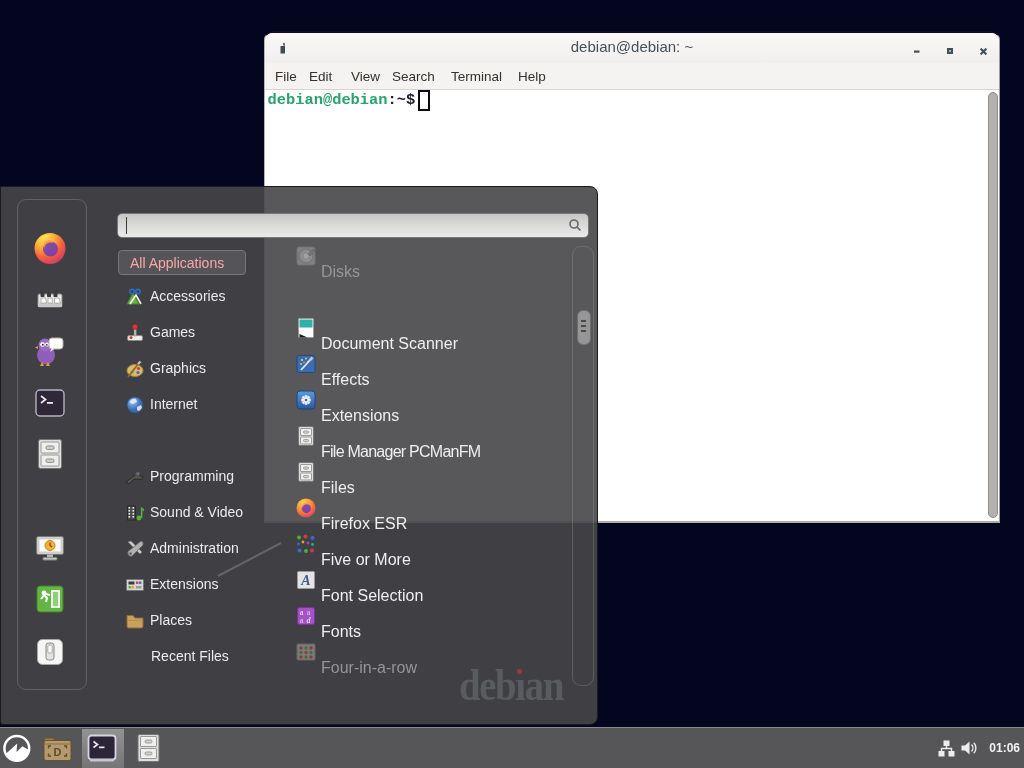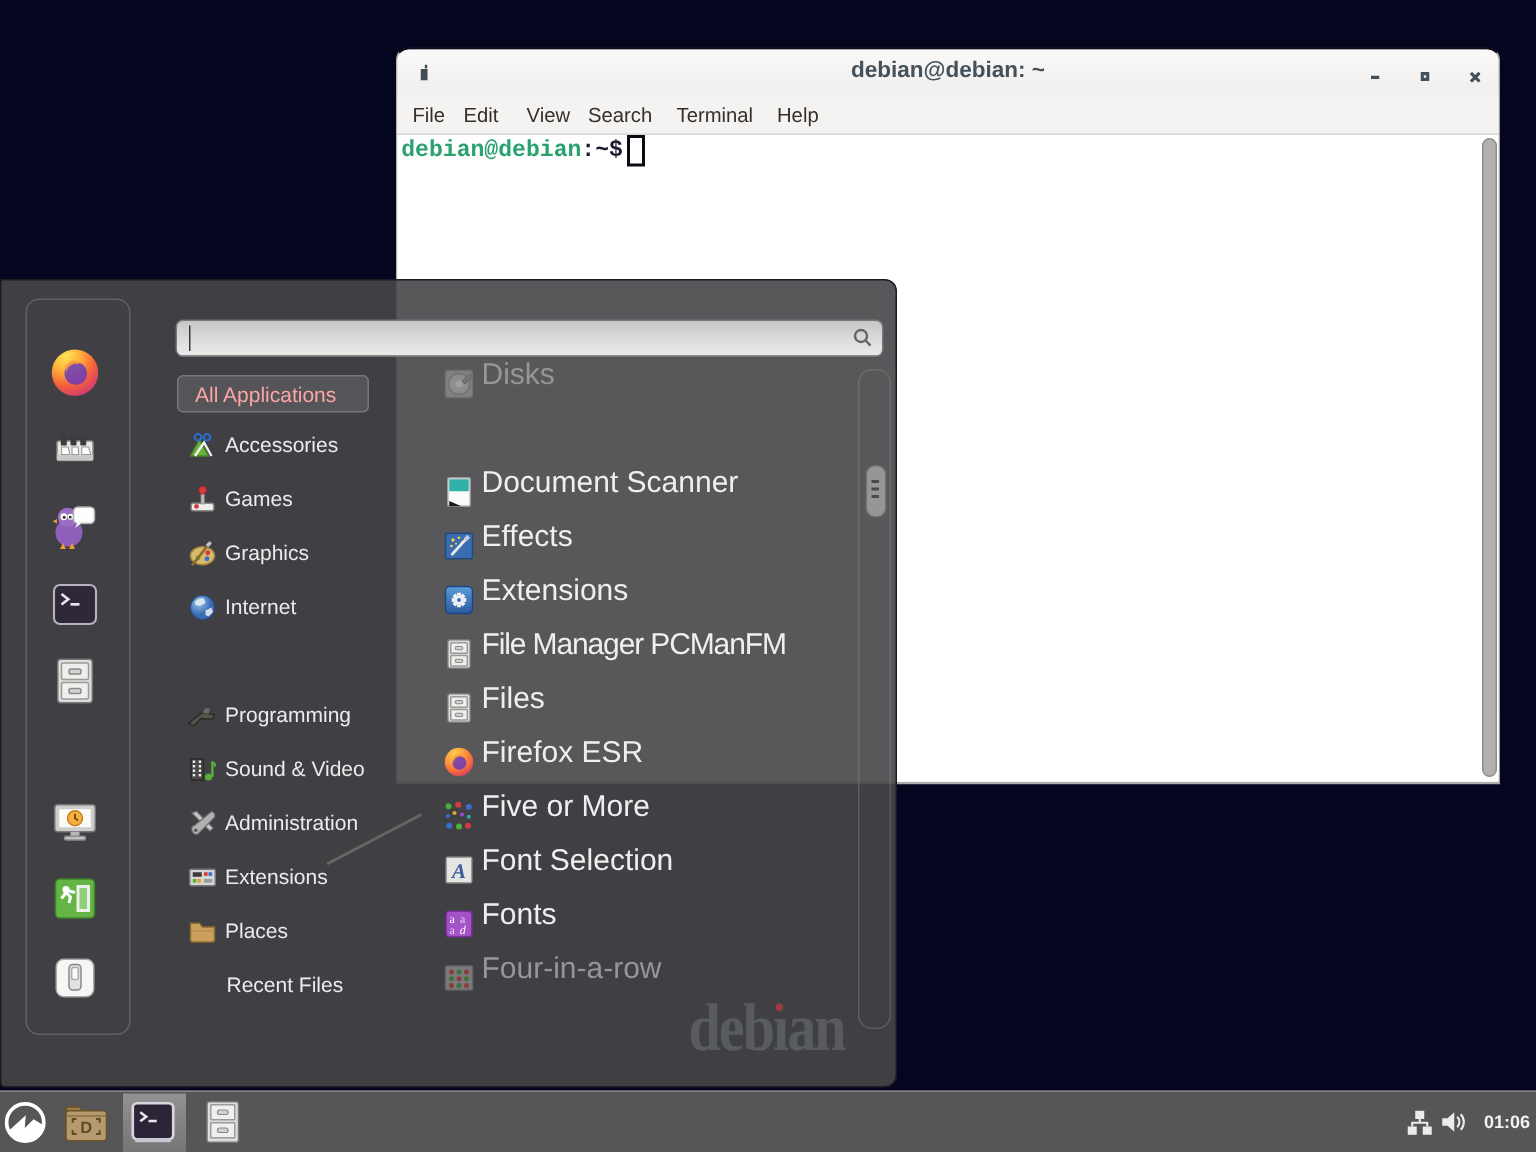--- a/index.html
+++ b/index.html
@@ -2,21 +2,21 @@
 <html><head><meta charset="utf-8">
 <style>
 html,body{margin:0;padding:0;width:1024px;height:768px;overflow:hidden;}
 body{font-family:"Liberation Sans",sans-serif;background:#04051f;position:relative;}
 .abs{position:absolute;}
 
 #term{left:264px;top:31px;width:736px;height:492px;background:#fff;
  border-top:2px solid #0e0e1c;border-left:1px solid #b8b4b0;border-right:1px solid #a19d99;border-bottom:2px solid #b0aca7;
  border-radius:9px 9px 0 0;box-sizing:border-box;}
 #titlebar{left:0;top:0;width:100%;height:30px;background:linear-gradient(#faf9f8,#f1efed);border-radius:8px 8px 0 0;border-bottom:1px solid #e3e0dd;}
-#title{width:100%;top:5px;text-align:center;font-size:15px;font-weight:bold;color:#44515a;}
+#title{width:100%;top:5px;text-align:center;font-size:15px;font-weight:normal;color:#44515a;}
 #menubar{left:0;top:30px;width:100%;height:26px;background:#f5f3f1;border-bottom:1px solid #d8d6d3;}
 .mi{position:absolute;top:5.5px;font-size:13.5px;color:#33302d;}
 #content{left:0;top:57px;right:0;bottom:0;background:#fff;}
 #prompt{left:2.5px;top:1px;font-family:"Liberation Mono",monospace;font-size:15.4px;font-weight:bold;white-space:pre;}
 #cursor{left:153px;top:0px;width:8px;height:17px;border:2px solid #0b0b16;background:#fff;}
 #tscroll{right:1px;top:2px;width:8px;bottom:3px;background:#b3b1af;border:1px solid #908e8c;border-radius:5px;}
 
 .wb{position:absolute;top:15px;}
 
 #menu{left:0px;top:186px;width:596px;height:537px;background:rgba(70,70,72,0.9);
@@ -25,21 +25,21 @@
 .fav{position:absolute;left:32px;}
 #searchbar{left:116px;top:26px;width:472px;height:25px;background:linear-gradient(#c6c6c4 0%,#dcdcda 55%,#eaeae8 100%);border:1px solid #77767c;border-radius:5px;box-sizing:border-box;}
 #scur{left:8px;top:3px;width:1.2px;height:17px;background:#3a3a3a;}
 #allapps{left:117px;top:63px;width:128px;height:25px;background:rgba(88,88,92,0.9);border:1px solid #78787c;border-radius:4px;box-sizing:border-box;}
 #allapps span{position:absolute;left:11px;top:4px;font-size:14px;color:#fca5a5;}
 .cat{position:absolute;left:123px;width:160px;height:36px;}
 .cat .ic{position:absolute;left:1px;top:8px;}
 .cat span{position:absolute;left:26px;top:9px;font-size:14px;color:#eceaea;}
 .app{position:absolute;left:294px;width:280px;height:36px;}
 .app .ic{position:absolute;left:0px;top:7px;}
-.app span{position:absolute;left:26px;top:1px;font-size:20px;color:#f0eeee;}
+.app span{position:absolute;left:26px;top:25px;font-size:16px;color:#f0eeee;}
 .app.dim span{color:#969696;}
 .app.dim .ic{opacity:.5;}
 .app.dimmer span{color:#5e5e60;}
 .app.dimmer .ic{opacity:.22;}
 #mscroll{left:571px;top:59px;width:20px;height:438px;border:1px solid rgba(150,150,150,0.35);border-radius:9px;}
 #mthumb{left:4px;top:63px;width:12px;height:33px;background:#969696;border:1px solid #6f6f6f;border-radius:6px;}
 .dots{position:absolute;left:3px;width:5px;height:1.5px;background:#4a4a4a;}
 #wmark{left:458px;top:472px;font-family:"Liberation Serif",serif;font-size:45px;font-weight:bold;color:#595c5e;letter-spacing:-1.5px;transform:scaleX(0.86);transform-origin:0 0;}
 #wdot{left:516px;top:482px;width:5px;height:5px;border-radius:50%;background:#9a3c40;}
 

